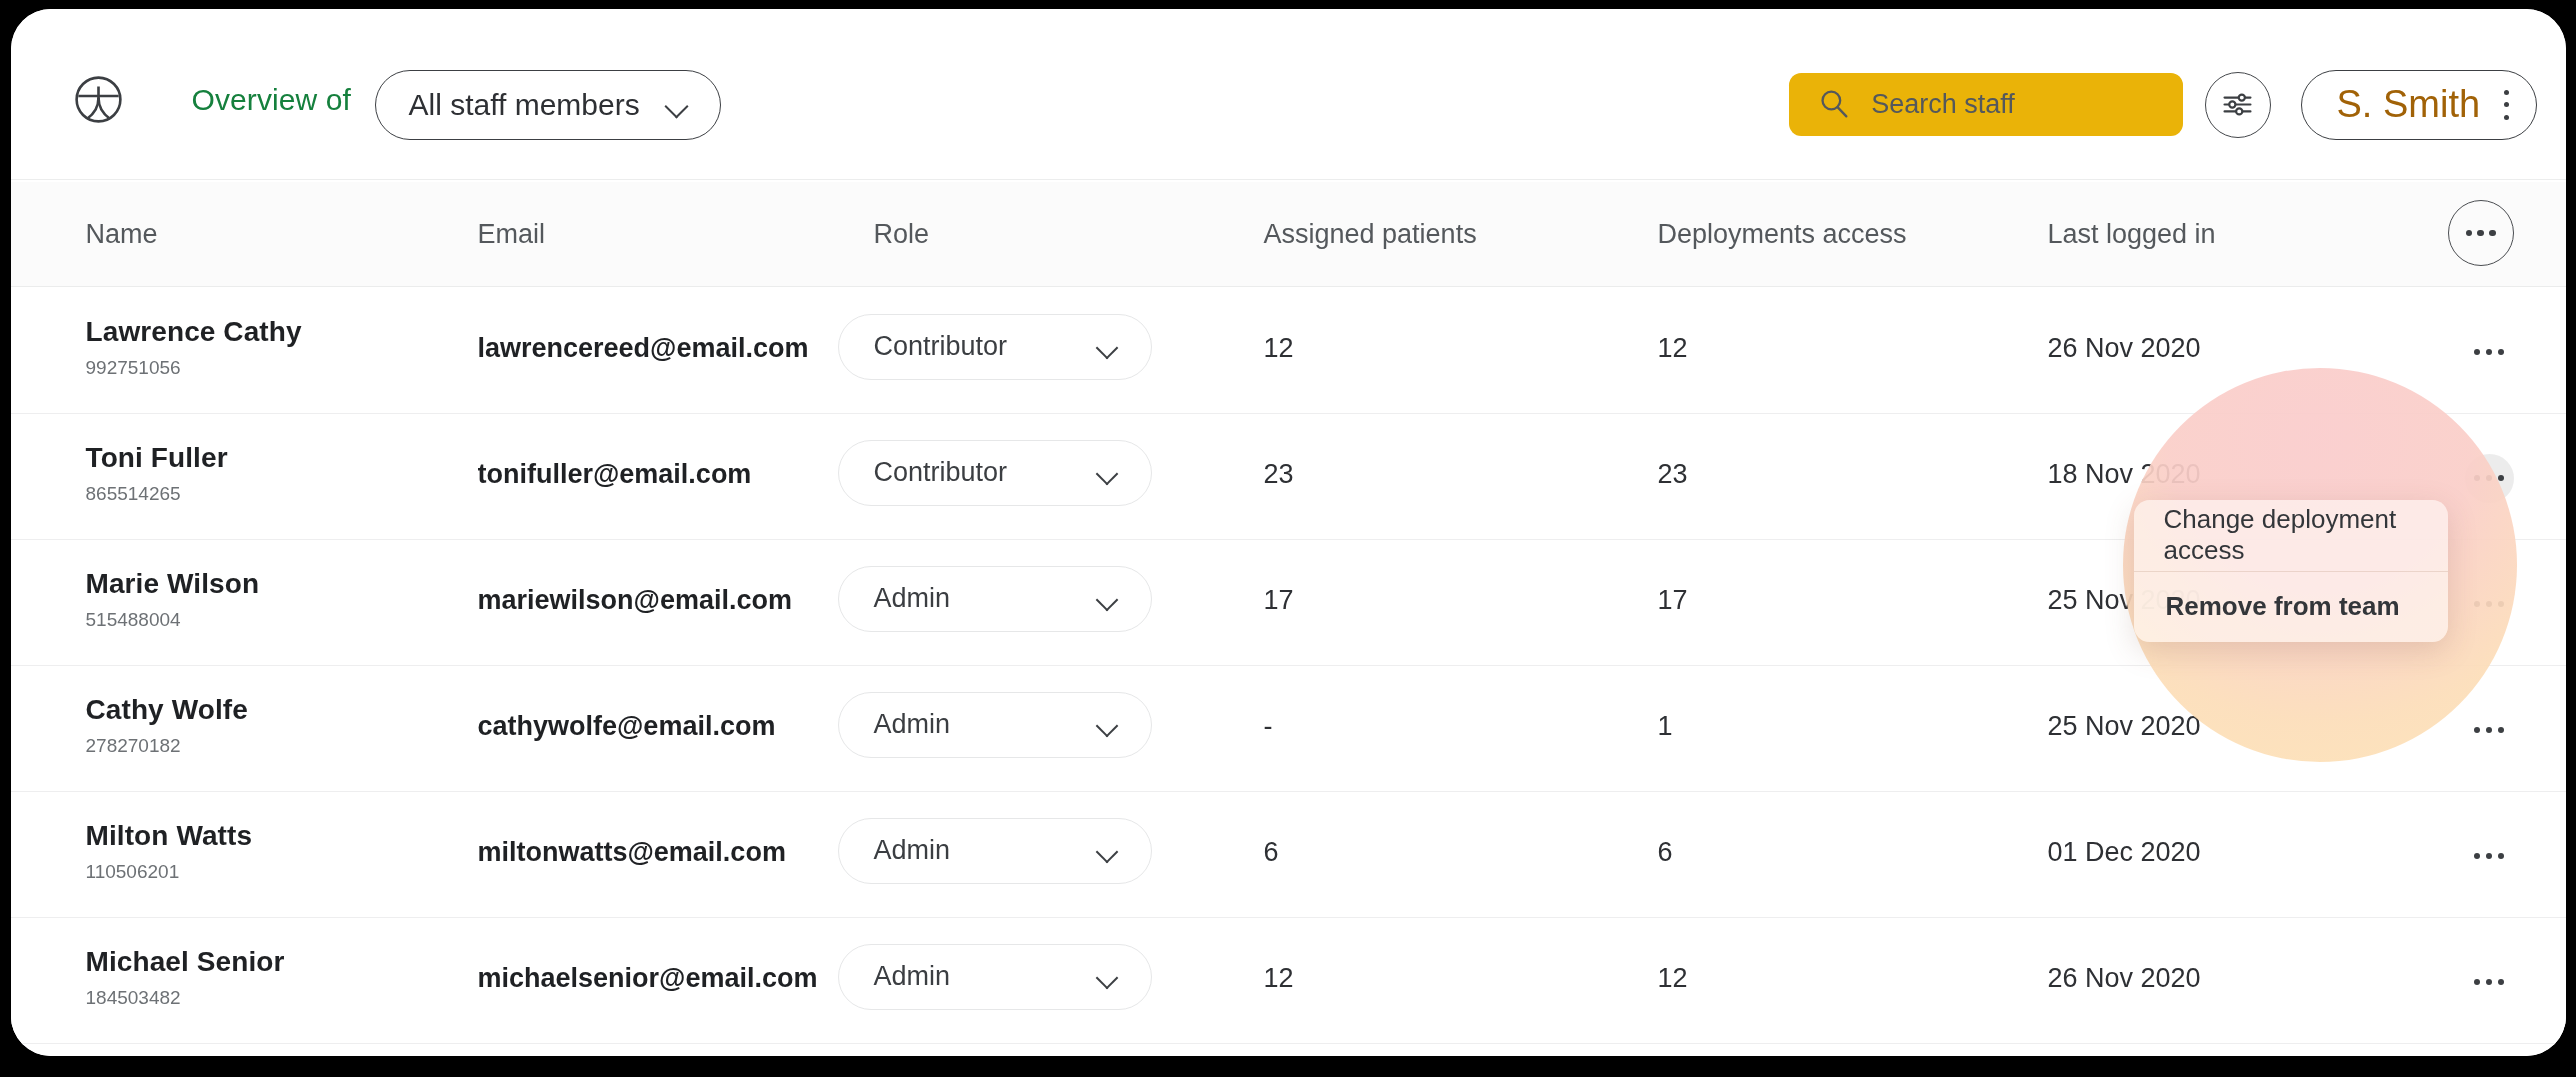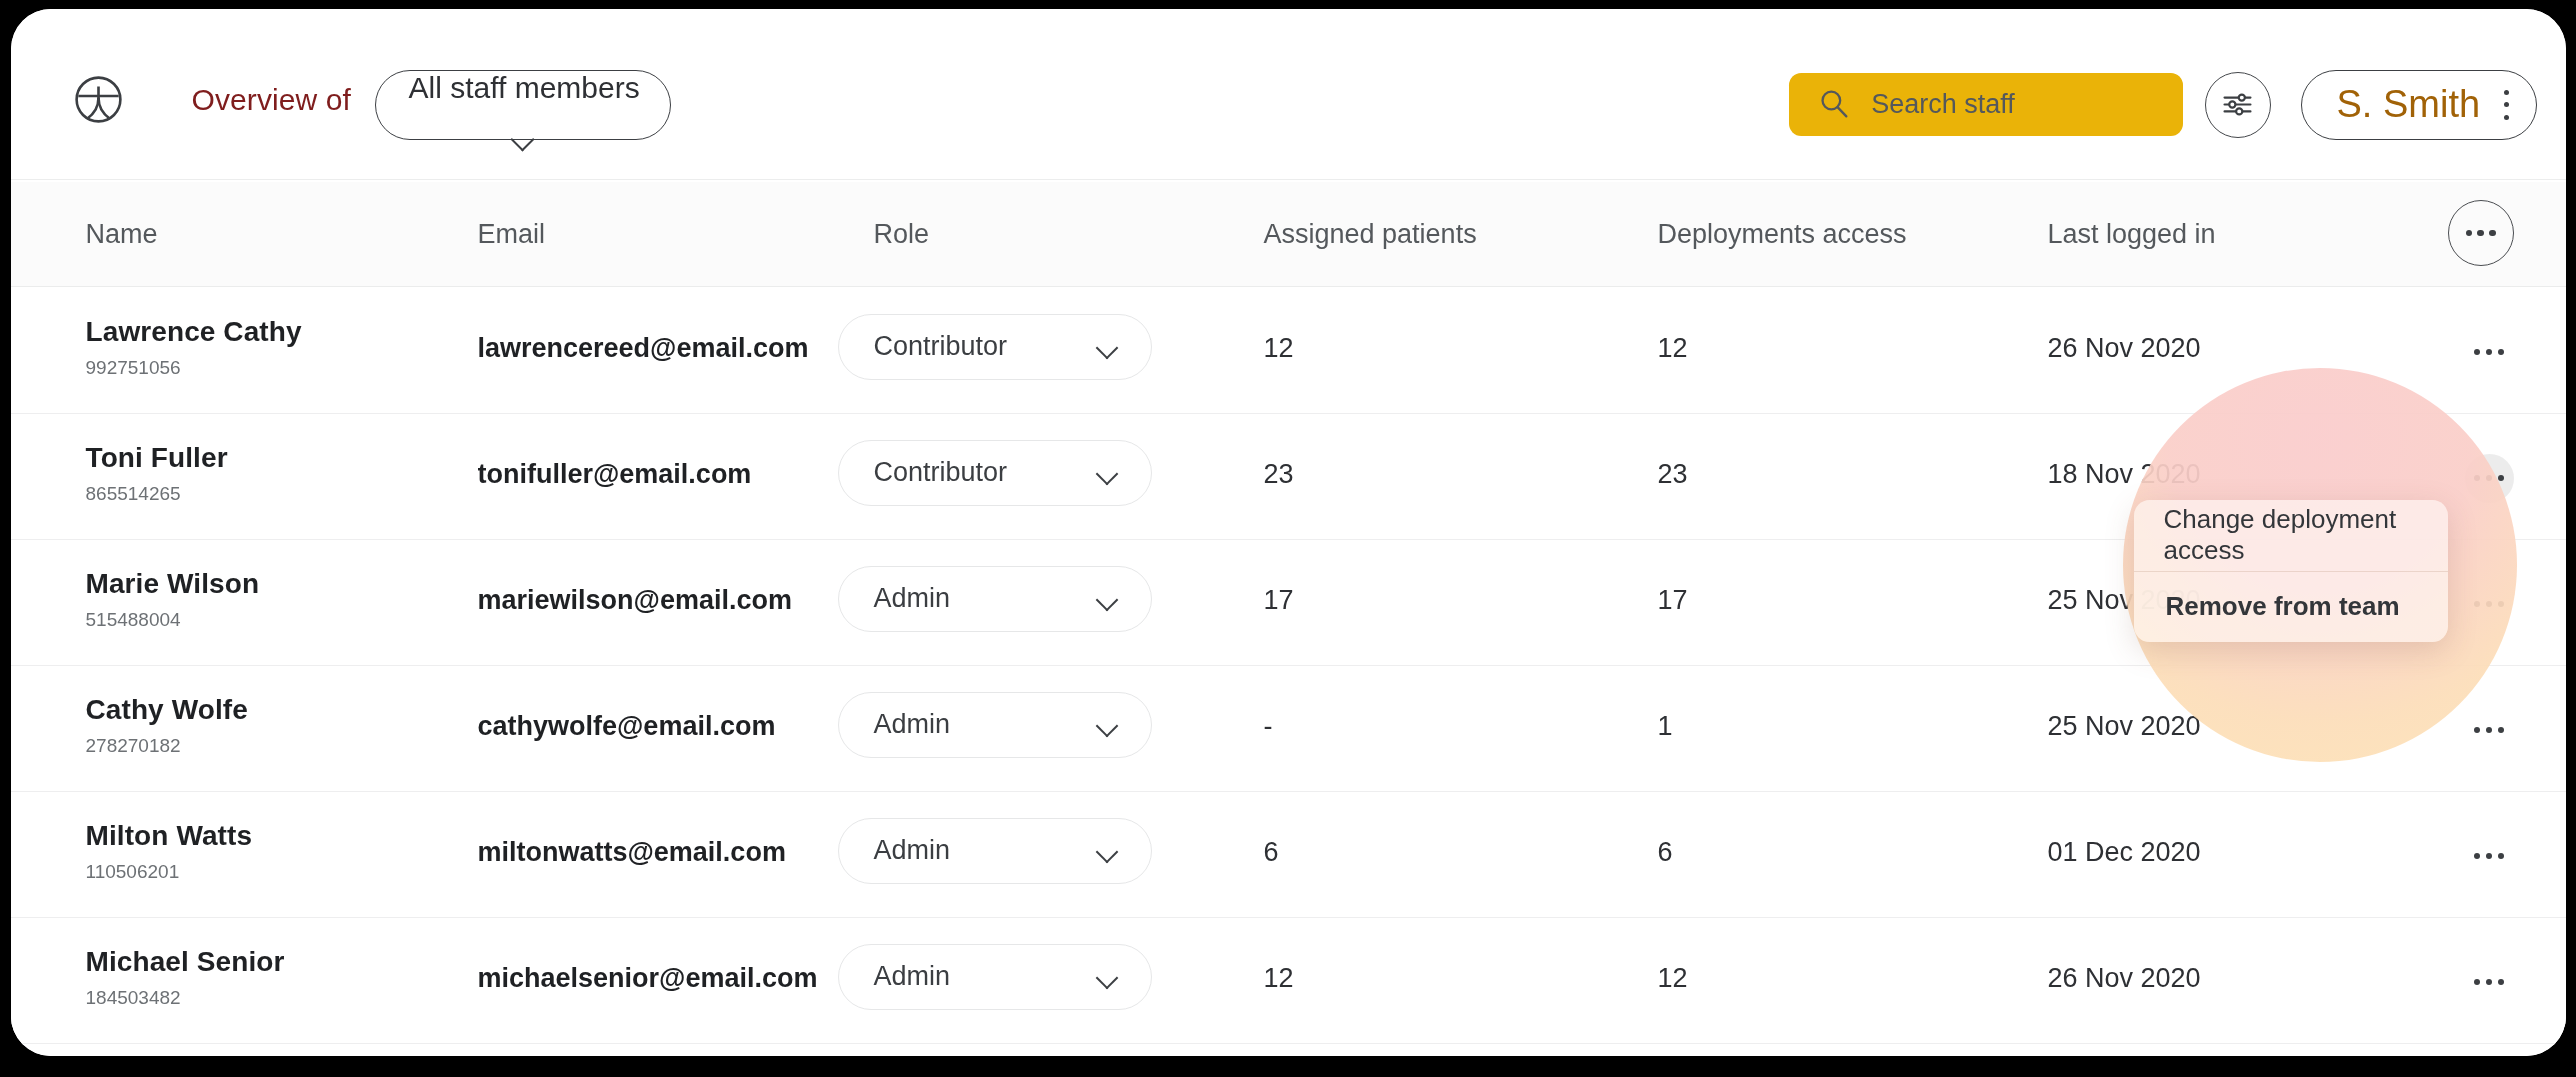--- a/index.html
+++ b/index.html
@@ -41,39 +41,38 @@
     width: 49px;
     height: 49px;
   }
   .brand-logo svg { display: block; width: 49px; height: 49px; }
 
   .overview-label {
     position: absolute;
     left: 181px;
     top: 74px;
     font-size: 30px;
-    color: #7f1d1d;
+    color: #15803d;
     letter-spacing: 0.1px;
     white-space: nowrap;
   }
 
   .scope-select {
     position: absolute;
     left: 364px;
     top: 61px;
     height: 70px;
     padding: 0 30px 0 33px;
     display: flex;
     align-items: center;
     gap: 26px;
     border: 1.7px solid #3c3f43;
     border-radius: 35px;
     background: #ffffff;
     cursor: pointer;
-    flex-direction: column;
   }
   .scope-select .scope-text {
     font-size: 30px;
     color: #2e3034;
     white-space: nowrap;
   }
 
   .chev {
     width: 24.4px; height: 14px;
     display: inline-block;

